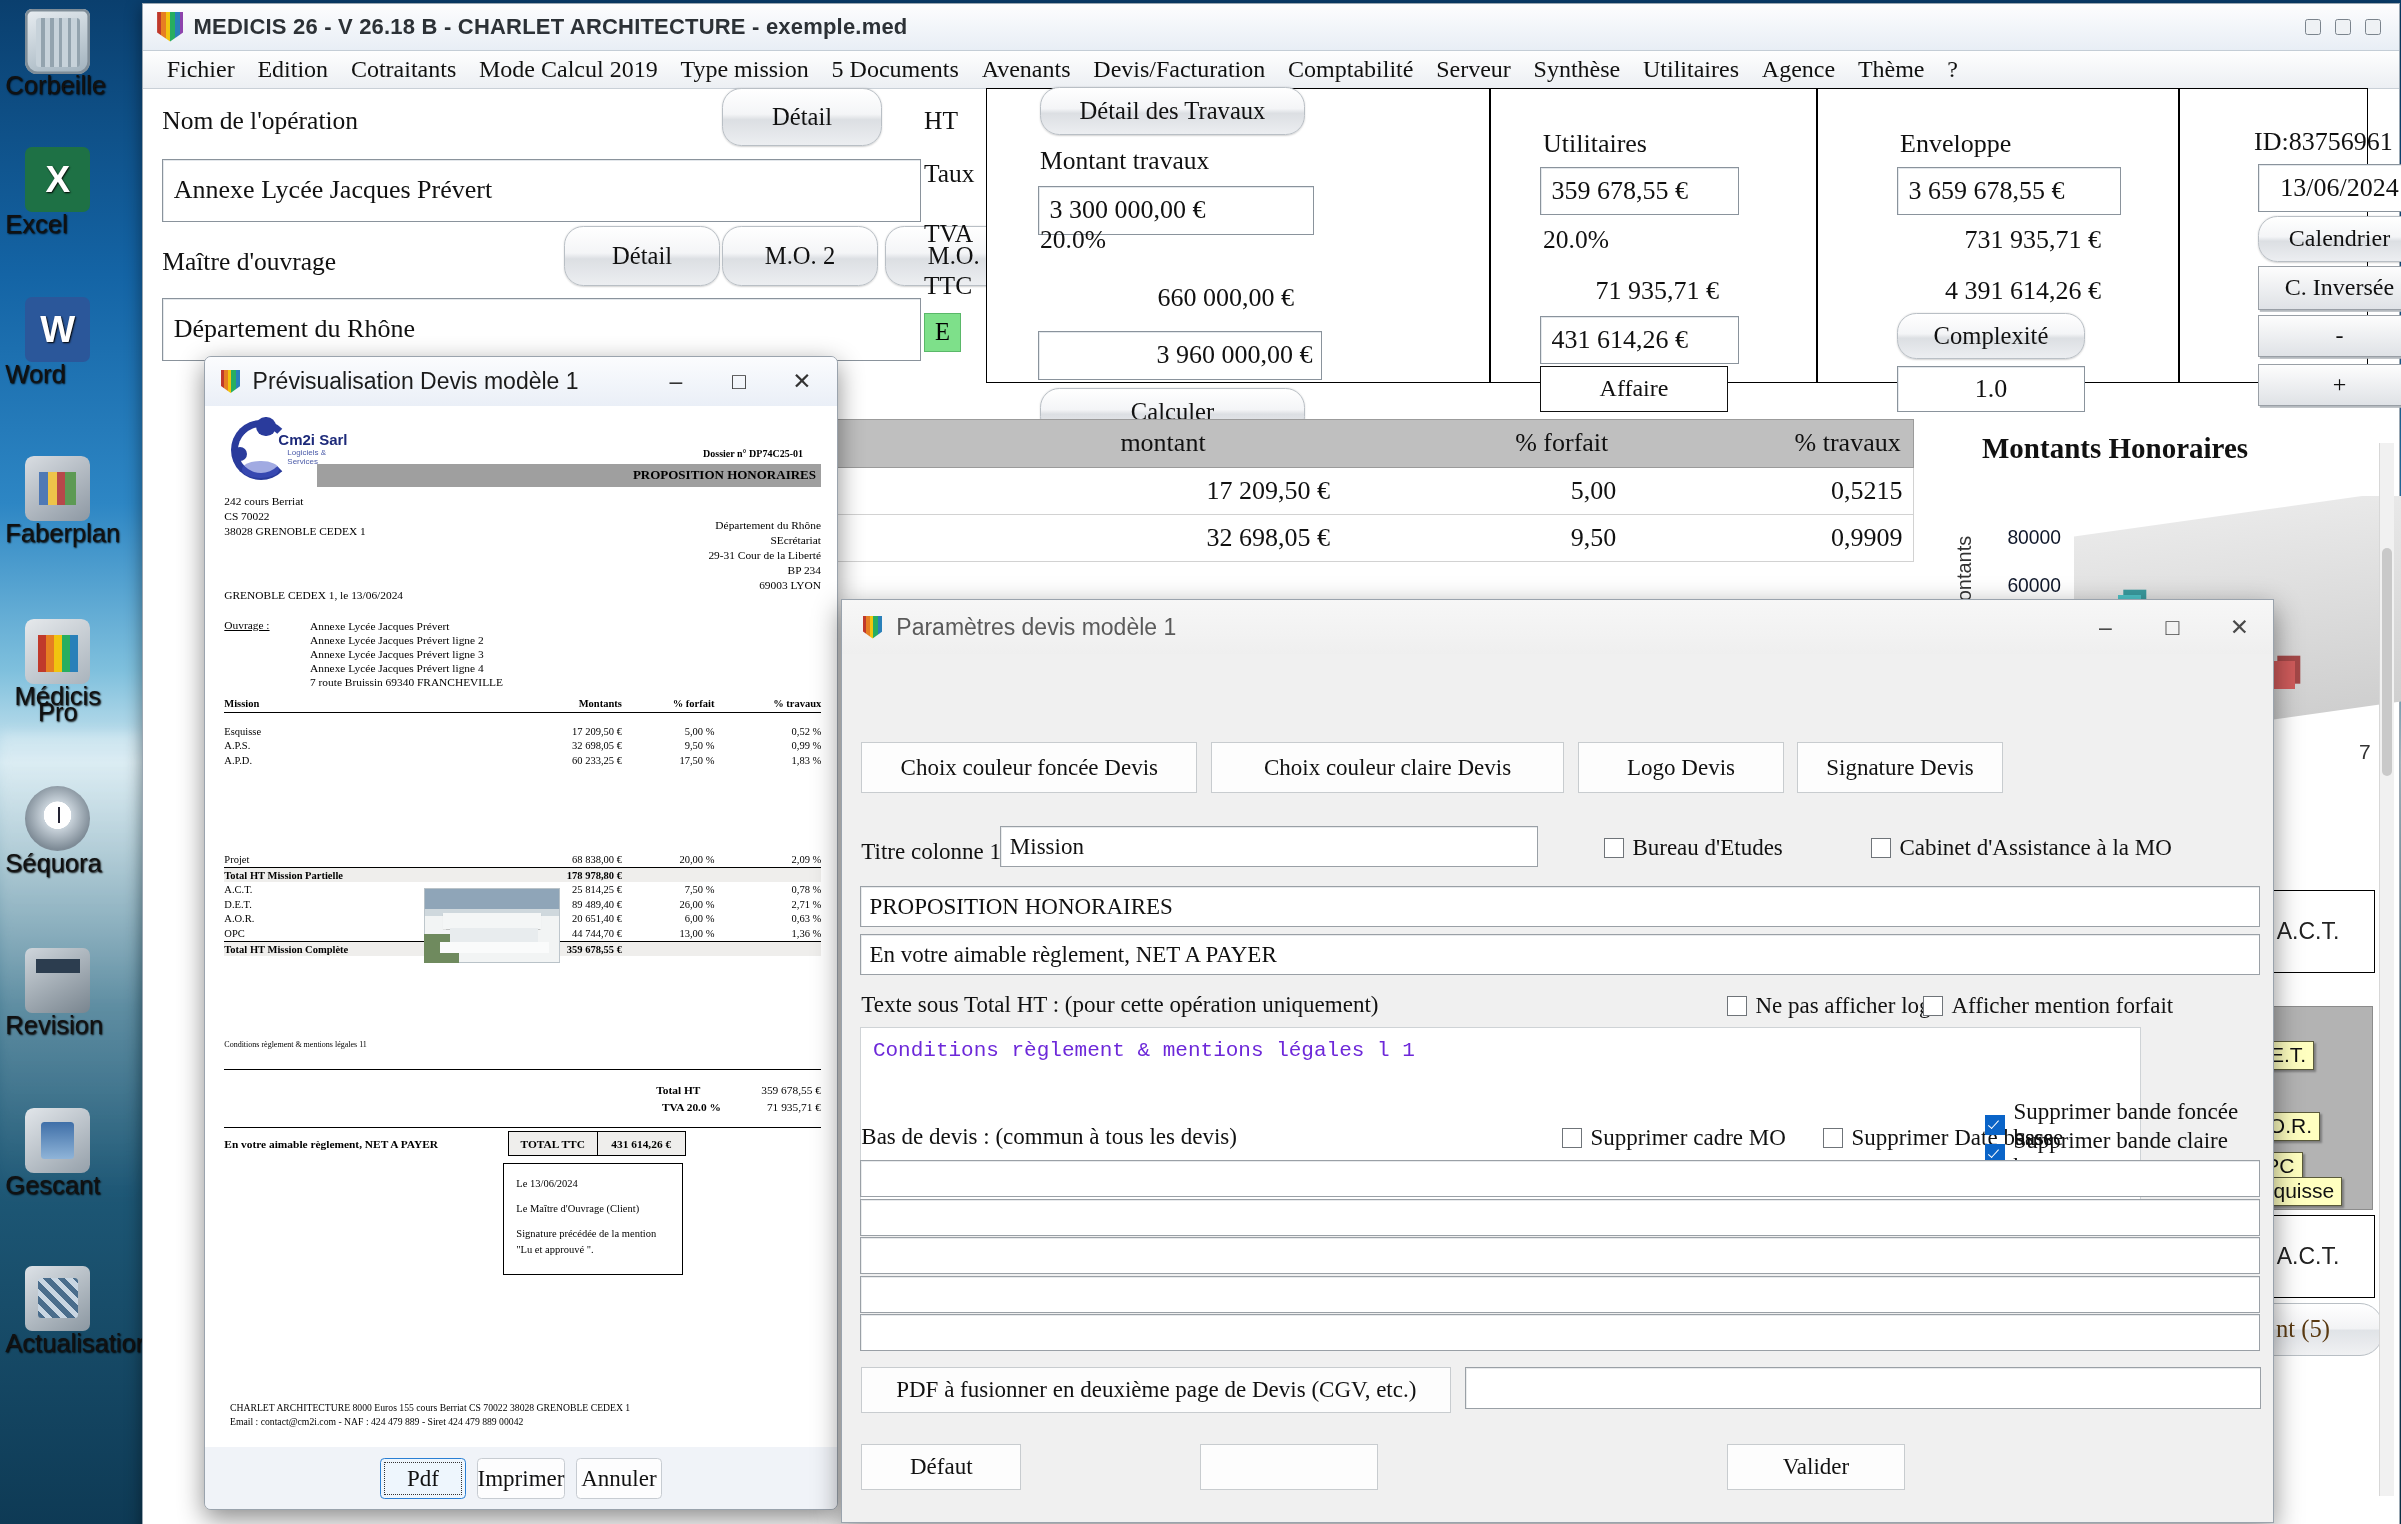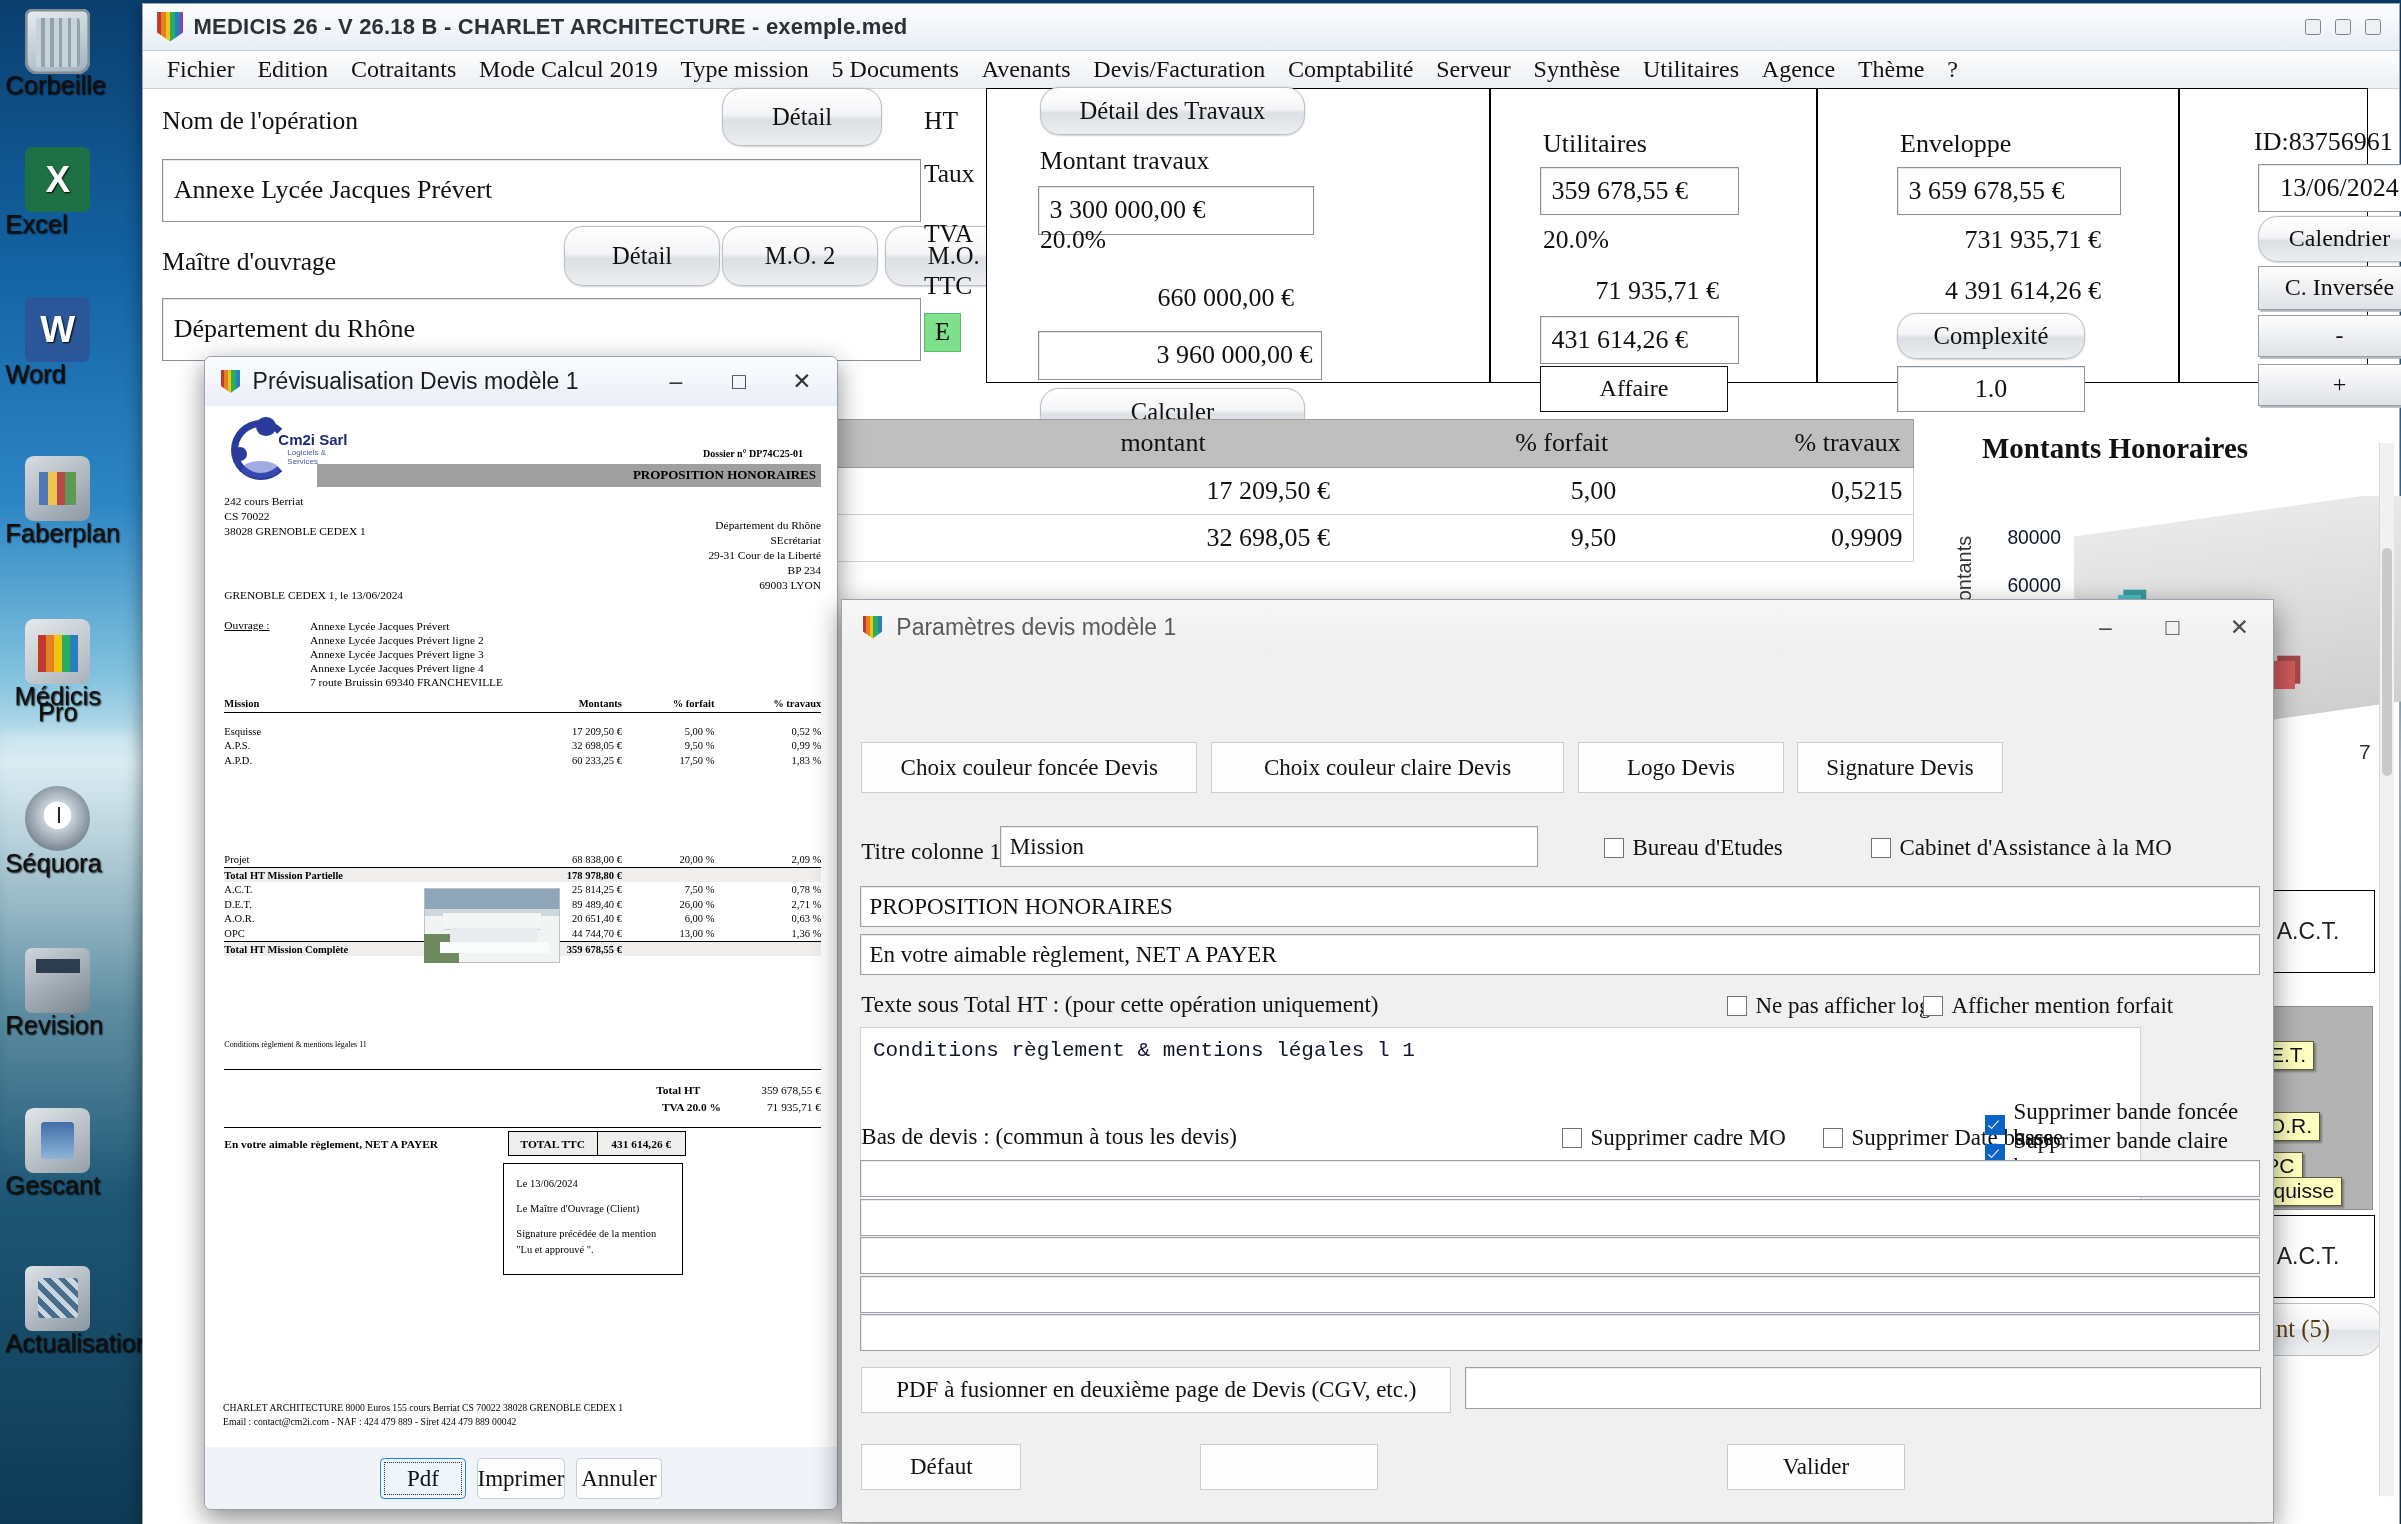--- a/index.html
+++ b/index.html
@@ -159,21 +159,21 @@
   .doc .tot2{position:absolute;right:16px;top:676px;font-size:11.4px;text-align:right;line-height:16.7px;}
   .doc .tot2 b{display:inline-block;width:105px;text-align:left;font-weight:bold;}
   .doc .hr1{position:absolute;left:19.3px;right:16px;top:663px;border-top:0.9px solid #000;}
   .doc .hr2{position:absolute;left:19.3px;right:16px;top:721px;border-top:0.9px solid #000;}
   .doc .pay{position:absolute;left:19.3px;top:732px;font-size:11.4px;font-weight:bold;}
   .doc .ttcbox{position:absolute;left:303px;top:725px;width:176px;height:23px;border:0.9px solid #000;background:#efeeec;display:flex;}
   .doc .ttcbox .a{flex:1;display:flex;align-items:center;justify-content:center;font-size:11.4px;font-weight:bold;border-right:0.9px solid #000;}
   .doc .ttcbox .b{flex:1;display:flex;align-items:center;justify-content:center;font-size:11.4px;font-weight:bold;}
   .doc .sig{position:absolute;left:298px;top:757px;width:180px;height:112px;border:0.9px solid #000;
     font-size:10.5px;line-height:16px;padding:12.3px;box-sizing:border-box;}
-  .doc .ftr{position:absolute;left:18px;bottom:17.6px;font-size:9.7px;line-height:14px;margin-top:8px;}
+  .doc .ftr{position:absolute;left:25px;bottom:17.6px;font-size:9.7px;line-height:14px;margin-top:8px;}
 
   
   #par-win{position:absolute;left:841px;top:599px;width:1431px;height:922px;
     background:#f0f0f0;border:0.9px solid #9aa3ad;box-shadow:0 8.8px 26px rgba(0,0,0,.45);}
   #par-title{height:54px;background:linear-gradient(180deg,#f7f7f7,#efefef);display:flex;align-items:center;padding-left:21px;}
   #par-title .plogo{width:19.3px;height:23px;margin-right:14px;position:relative;flex:none;}
   #par-title .plogo:after{content:"";position:absolute;inset:0;
     background:linear-gradient(90deg,#c0392b 0 3.5px,#e67e22 3.5px 7px,#f1c40f 7px 10.5px,#27ae60 10.5px 15px,#2980b9 15px 19.3px);
     clip-path:polygon(0 0,100% 0,100% 70%,50% 100%,0 70%);}
   #par-title .ptxt{font-family:"Liberation Sans",sans-serif;font-size:23px;color:#5a5a5a;}
@@ -184,21 +184,21 @@
      justify-content:center;font-size:23px;color:#111;cursor:pointer;font-family:"Liberation Serif",serif;}
   .pfield{position:absolute;background:#fff;border:0.9px solid #9aa0a6;box-shadow:inset 0.9px 0.9px 0 #e8eaec;
      display:flex;align-items:center;padding-left:8.8px;font-size:23px;color:#111;}
   .plabel{position:absolute;font-size:23px;color:#111;}
   .cbx{position:absolute;display:flex;align-items:center;gap:8.8px;font-size:23px;color:#111;cursor:pointer;}
   .cbx .bx{width:17.6px;height:17.6px;border:0.9px solid #6f7479;background:#fff;flex:none;display:block;}
   .cbx.on .bx{background:#0a64c8;border-color:#0a64c8;position:relative;}
   .cbx.on .bx:after{content:"";position:absolute;left:5.3px;top:1.8px;width:4.4px;height:9.7px;
     border:solid #fff;border-width:0 1.8px 1.8px 0;transform:rotate(42deg);}
   .parea{position:absolute;background:#fff;border:0.9px solid #cfd3d6;font-family:"Liberation Mono",monospace;
-     font-size:21px;color:#0f172a;padding:10.5px 12.3px;box-sizing:border-box;}
+     font-size:21px;color:#6d28d9;padding:10.5px 12.3px;box-sizing:border-box;}
 
   
   .rside{position:absolute;border:1.8px solid #000;background:#fff;display:flex;align-items:center;
      justify-content:center;font-family:"Liberation Sans",sans-serif;font-size:23px;color:#222;}
   .greybox{position:absolute;background:#b3b3b3;border:0.9px solid #8c8c8c;}
   .pill{position:absolute;border:0.9px solid #b9bfc5;border-radius:23px;
      background:linear-gradient(180deg,#ffffff,#f2f3f5 48%,#e0e3e7 52%,#f0f1f3);
      display:flex;align-items:center;justify-content:center;font-size:24.6px;color:#5a3a12;}
   .scroll-v{position:absolute;width:14px;background:#f1f1f1;border-left:0.9px solid #d7d7d7;}
   .scroll-v .thumb{position:absolute;left:1.8px;width:10.5px;background:#c9c9c9;border-radius:5.3px;}

